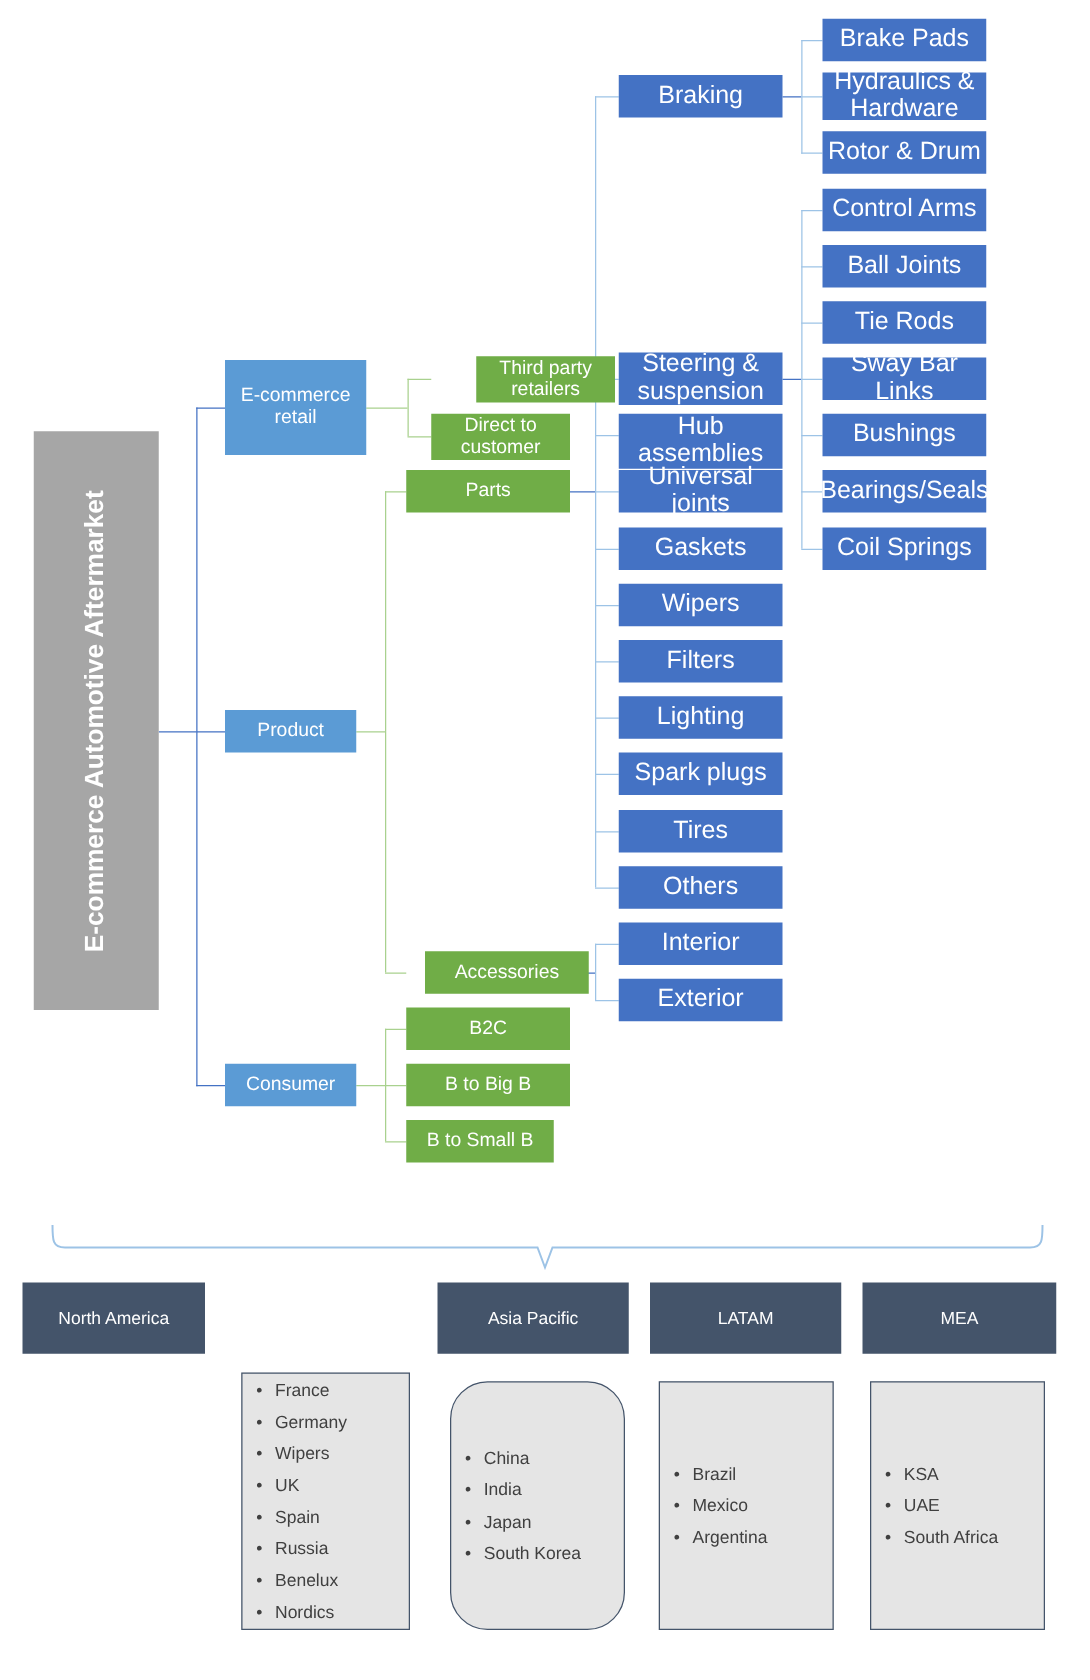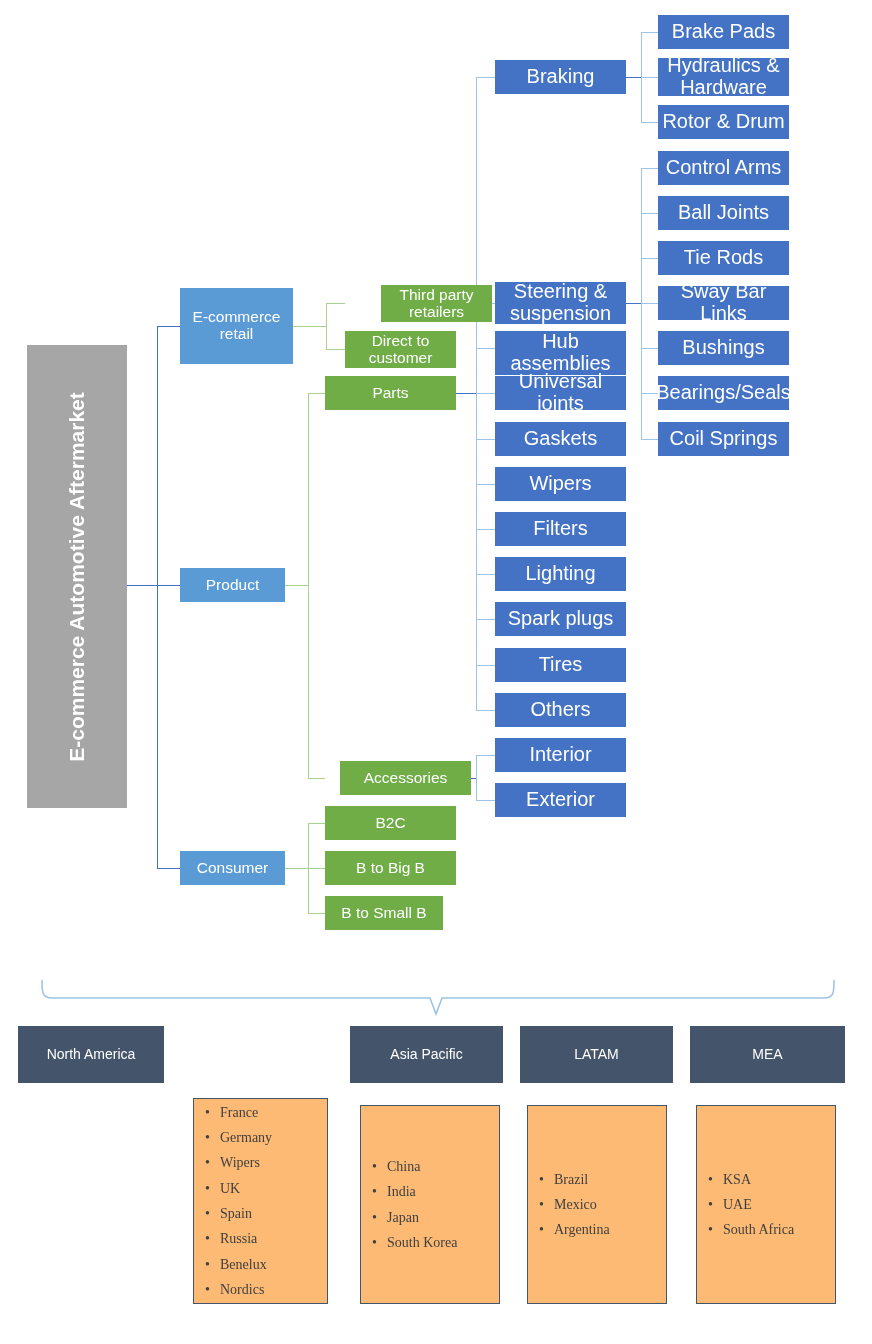--- a/index.html
+++ b/index.html
@@ -55,26 +55,25 @@
   .ln { position: absolute; z-index: 1; }
   .ln.h { height: 0; border-top-width: 1.4px; border-top-style: solid; }
   .ln.v { width: 0; border-left-width: 1.4px; border-left-style: solid; }
   .c-blue  { border-color: #4472C4; }
   .c-lblue { border-color: #9DC3E6; }
   .c-green { border-color: #A9D18E; }
 
   .region-list {
     position: absolute;
     border: 1px solid #44546A;
-    background: #fdba74;
+    background: #e5e5e5;
     z-index: 5;
     display: flex;
     flex-direction: column;
     justify-content: center;
-    font-family: Liberation Serif, serif;
   }
   .region-list ul {
     margin: 0; padding: 0 0 0 26px;
     list-style: none;
   }
   .region-list li {
     position: relative;
     color: #404040;
     font-size: 14px;
     line-height: 1.81;
@@ -283,21 +282,21 @@
         <li>France</li>
         <li>Germany</li>
         <li>Wipers</li>
         <li>UK</li>
         <li>Spain</li>
         <li>Russia</li>
         <li>Benelux</li>
         <li>Nordics</li>
       </ul>
   </div>
-  <div class="region-list" style="left:360px; top:1105px; width:140px; height:199px;">
+  <div class="region-list" style="left:360px; top:1105px; width:140px; height:199px;border-radius:30px;">
     <ul>
         <li>China</li>
         <li>India</li>
         <li>Japan</li>
         <li>South Korea</li>
       </ul>
   </div>
   <div class="region-list" style="left:527px; top:1105px; width:140px; height:199px;">
     <ul>
         <li>Brazil</li>

